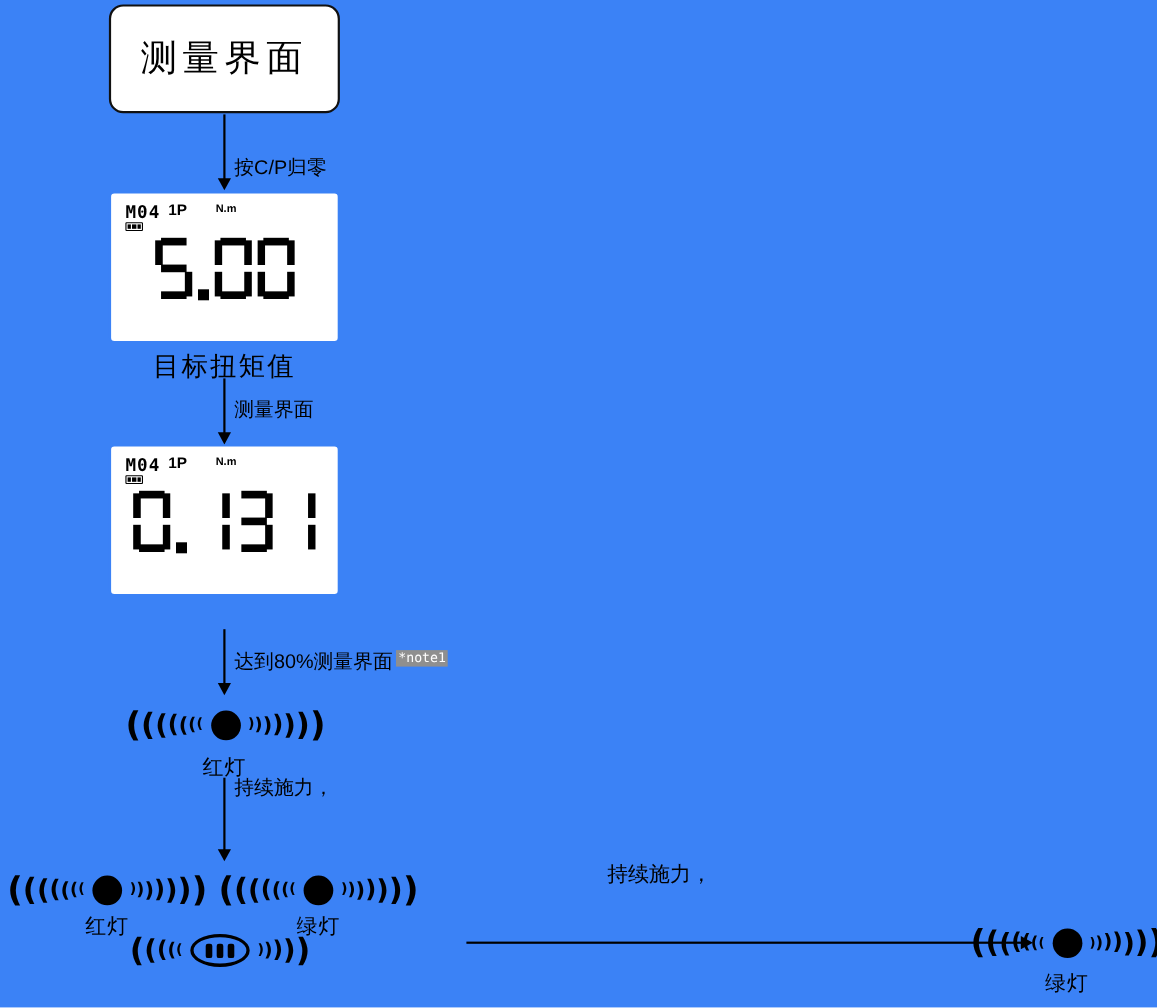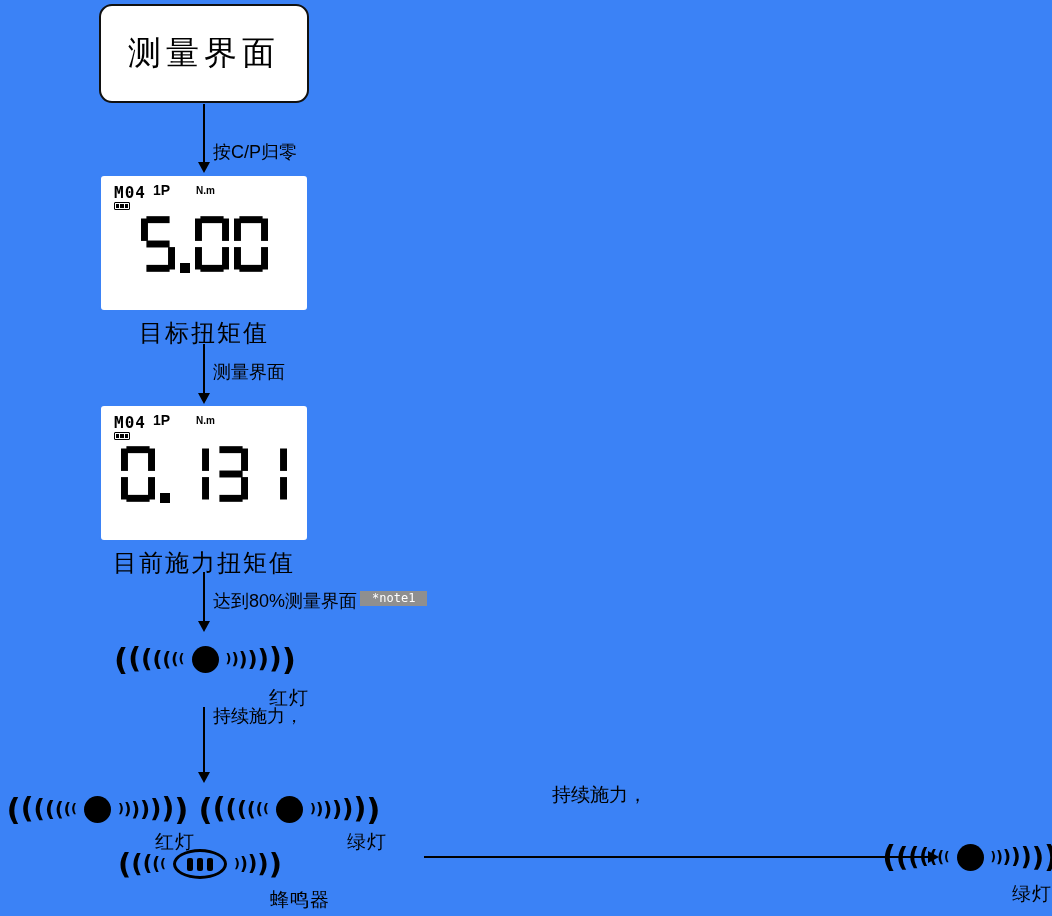--- a/index.html
+++ b/index.html
@@ -26,35 +26,35 @@
   .battery i { flex:1; background:#000; }
   .mode { font-size:14px; font-weight:bold; margin-left:7px; line-height:11px; }
   .unit { font-size:10px; font-weight:bold; margin-left:26px; line-height:11px;text-align:right; }
   .lcd-digits { position:absolute; left:0; right:0; top:36px; height:66px;
     display:flex; align-items:flex-end; justify-content:center; gap:5px; padding-bottom:4px; }
   .seg-digit { width:34px; height:60px; }
   .seg-digit rect { fill:#000; }
   .seg-dot { display:inline-block; width:10px; height:10px; background:#000; margin-bottom:1px; }
 
   .caption { position:absolute; text-align:center; font-size:24px; letter-spacing:2px; }
-  .small-caption { position:absolute; text-align:right; font-size:19px; letter-spacing:1px; }
+  .small-caption { position:absolute; text-align:center; font-size:19px; letter-spacing:1px; }
 
   
   .vline { position:absolute; width:2px; background:#000; }
   .arrow-down { position:absolute; width:0; height:0;
     border-left:6px solid transparent; border-right:6px solid transparent; border-top:11px solid #000; }
   .hline { position:absolute; height:2px; background:#000; }
   .arrow-right { position:absolute; width:0; height:0;
     border-top:6px solid transparent; border-bottom:6px solid transparent; border-left:11px solid #000; }
   .flow-label { position:absolute; font-size:18px; white-space:nowrap; }
   .flow-label.big { font-size:19px; }
 
   .note { display:inline-block; background:#8f8f8f; color:#fff;
     font-family:"DejaVu Sans Mono",monospace; font-size:12px; line-height:15px;
-    padding:0 12px; margin-left:3px; vertical-align:5px; }
+    padding:0 2px; margin-left:3px; vertical-align:5px; }
 
   
   .signal { position:absolute; display:flex; align-items:center; justify-content:center; height:46px; }
   .waves { display:inline-flex; align-items:center; font-weight:bold; font-family:"DejaVu Sans",sans-serif; }
   .waves span { line-height:0.85; display:inline-block; }
   .waves.left { margin-right:7px; }
   .waves.right { margin-left:7px; }
   .lamp { width:27px; height:27px; background:#000; border-radius:50%; flex:0 0 auto; }
   .buzzer-body { width:54px; height:30px; border:3px solid #000; border-radius:50%;
     display:inline-flex; align-items:center; justify-content:center; gap:4px; flex:0 0 auto; }
@@ -152,21 +152,20 @@
           <rect x="35" y="40" width="9" height="29"></rect>
           <rect x="7" y="63" width="30" height="9"></rect>
           <rect x="7" y="31.5" width="30" height="9"></rect>
         </svg>
         <svg class="seg-digit" viewBox="0 0 44 72">
           <rect x="35" y="3" width="9" height="29"></rect>
           <rect x="35" y="40" width="9" height="29"></rect>
         </svg>
       </div>
   </div>
-  <div class="caption" style="left:85px; top:547px; width:238px;">目前施力扭矩值</div>
 
   <div class="vline" style="left:203px; top:572px; height:50px;"></div>
   <div class="arrow-down" style="left:198px; top:621px;"></div>
   <div class="flow-label" style="left:213px; top:589px;">
     <span>达到80%测量界面</span><span class="note">*note1</span>
   </div>
 
   <div class="signal" style="left:95px; top:636px; width:220px;">
     <span class="waves left">
         <span style="font-size:31px">(</span>
@@ -253,21 +252,20 @@
         <i></i>
       </span>
     <span class="waves right">
         <span style="font-size:13px">)</span>
         <span style="font-size:17px">)</span>
         <span style="font-size:21px">)</span>
         <span style="font-size:25px">)</span>
         <span style="font-size:29px">)</span>
       </span>
   </div>
-  <div class="small-caption" style="left:70px; top:887px; width:260px;">蜂鸣器</div>
 
   <div class="hline" style="left:424px; top:856px; width:505px;"></div>
   <div class="arrow-right" style="left:928px; top:851px;"></div>
   <div class="flow-label big" style="left:552px; top:782px;">持续施力，</div>
 
   <div class="signal" style="left:888px; top:834px; width:164px;">
     <span class="waves left">
         <span style="font-size:30px">(</span>
         <span style="font-size:27px">(</span>
         <span style="font-size:24px">(</span>

